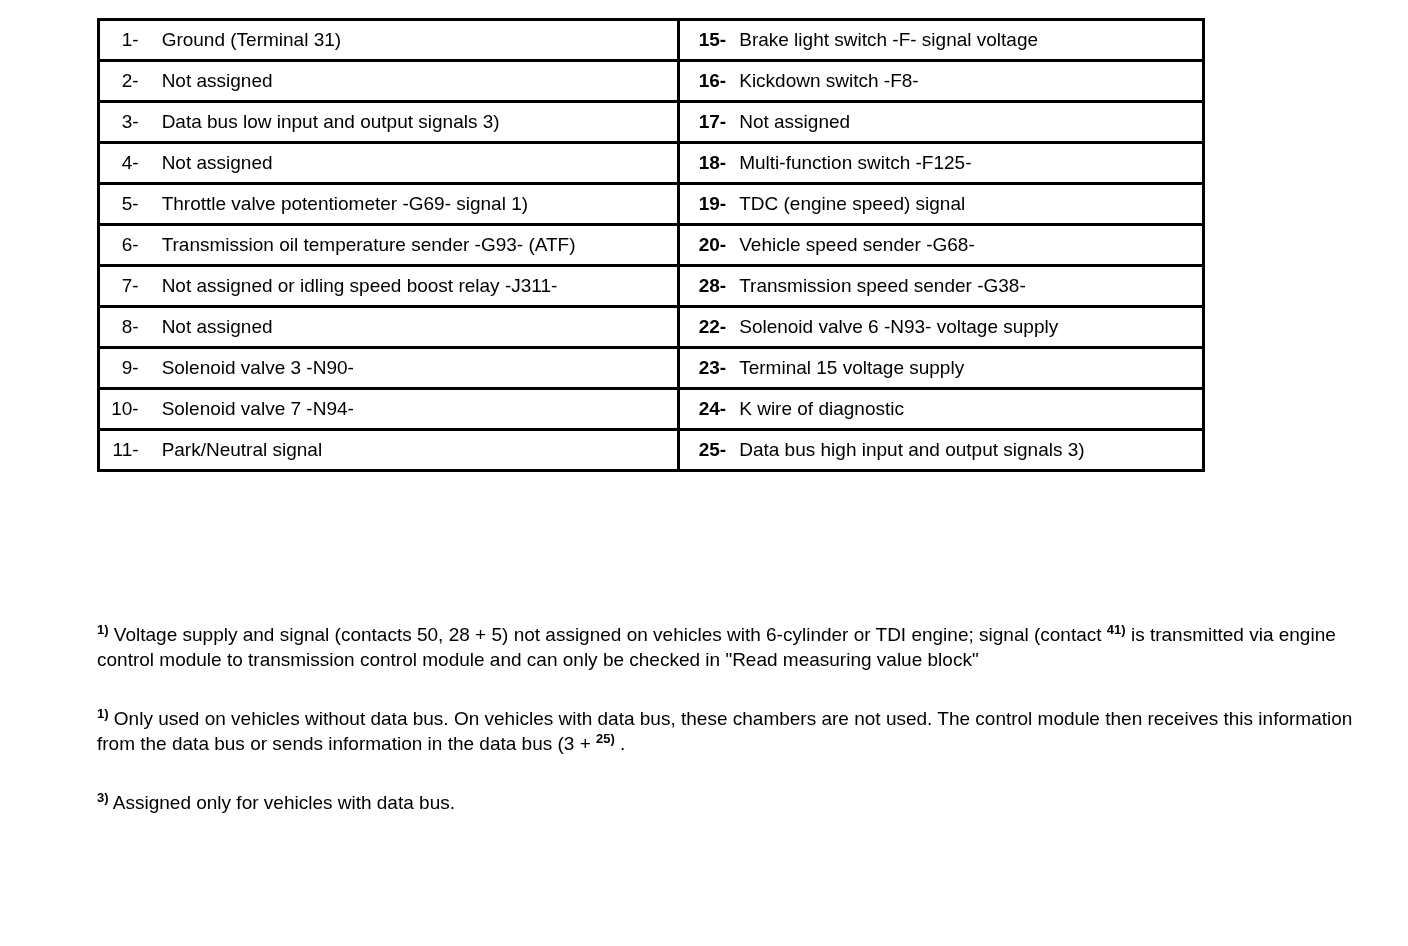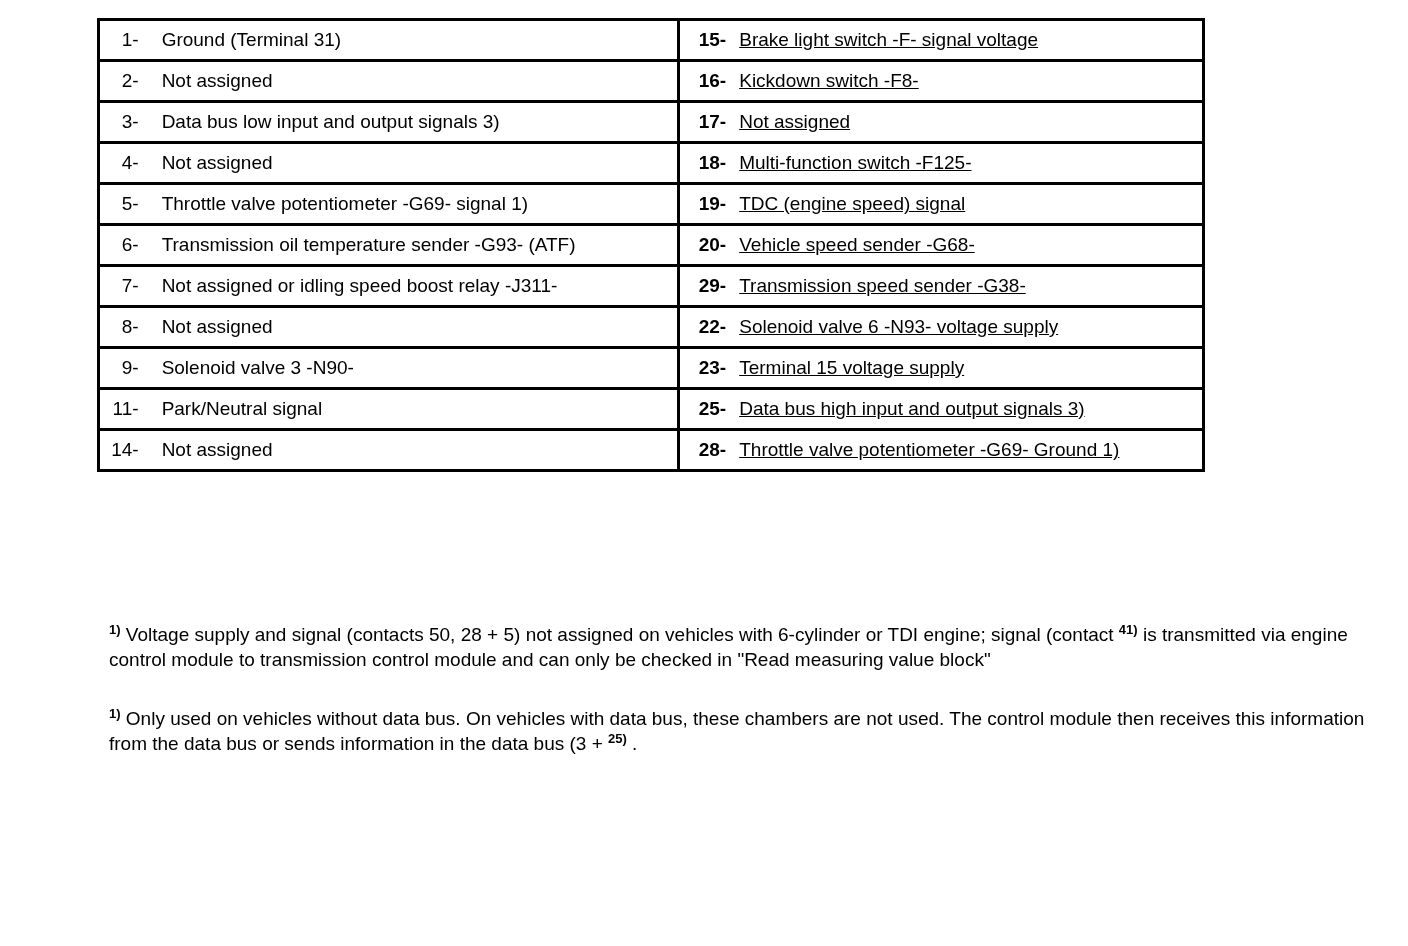--- a/index.html
+++ b/index.html
@@ -48,30 +48,29 @@
   }
   td.divider {
     border-left: 3px solid #000000;
   }
   td.num-right {
     padding-right: 5px;
     font-weight: bold;
   }
   td.desc-right {
     padding-left: 8px;
-    text-decoration: underline;
   }
   .footnotes {
     position: absolute;
     left: 97px;
     top: 622px;
     width: 1278px;
   }
   p.footnote {
-    margin: 0 0 34px 12px;
+    margin: 0 0 34px 0;
     font-size: 19px;
     line-height: 25px;
   }
   sup.fn-sup {
     font-weight: bold;
     font-size: 13px;
     line-height: 0;
   }
 </style>
 </head>
@@ -119,50 +118,51 @@
         </tr>
         <tr>
           <td class="num">6-</td>
           <td class="desc">Transmission oil temperature sender -G93- (ATF)</td>
           <td class="num divider num-right">20-</td>
           <td class="desc desc-right">Vehicle speed sender -G68-</td>
         </tr>
         <tr>
           <td class="num">7-</td>
           <td class="desc">Not assigned or idling speed boost relay -J311-</td>
-          <td class="num divider num-right">29-</td>
+          <td class="num divider num-right">28-</td>
           <td class="desc desc-right">Transmission speed sender -G38-</td>
         </tr>
         <tr>
           <td class="num">8-</td>
           <td class="desc">Not assigned</td>
           <td class="num divider num-right">22-</td>
           <td class="desc desc-right">Solenoid valve 6 -N93- voltage supply</td>
         </tr>
         <tr>
           <td class="num">9-</td>
           <td class="desc">Solenoid valve 3 -N90-</td>
           <td class="num divider num-right">23-</td>
           <td class="desc desc-right">Terminal 15 voltage supply</td>
         </tr>
         <tr>
+          <td class="num">10-</td>
+          <td class="desc">Solenoid valve 7 -N94-</td>
+          <td class="num divider num-right">24-</td>
+          <td class="desc desc-right">K wire of diagnostic</td>
+        </tr>
+        <tr>
           <td class="num">11-</td>
           <td class="desc">Park/Neutral signal</td>
           <td class="num divider num-right">25-</td>
           <td class="desc desc-right">Data bus high input and output signals 3)</td>
-        </tr>
-        <tr>
-          <td class="num">14-</td>
-          <td class="desc">Not assigned</td>
-          <td class="num divider num-right">28-</td>
-          <td class="desc desc-right">Throttle valve potentiometer -G69- Ground 1)</td>
         </tr>
       </tbody>
   </table>
 
   <div class="footnotes">
     <p class="footnote"><sup class="fn-sup">1)</sup><span> Voltage supply and signal (contacts 50, 28 + 5) not assigned on vehicles with 6-cylinder or TDI engine; signal (contact </span><sup class="fn-sup">41)</sup><span> is transmitted via engine control module to transmission control module and can only be checked in "Read measuring value block"</span></p>
 
     <p class="footnote"><sup class="fn-sup">1)</sup><span> Only used on vehicles without data bus. On vehicles with data bus, these chambers are not used. The control module then receives this information from the data bus or sends information in the data bus (3 + </span><sup class="fn-sup">25)</sup><span> .</span></p>
 
+    <p class="footnote"><sup class="fn-sup">3)</sup><span> Assigned only for vehicles with data bus.</span></p>
   </div>
 
 </div>
 
 </body></html>

